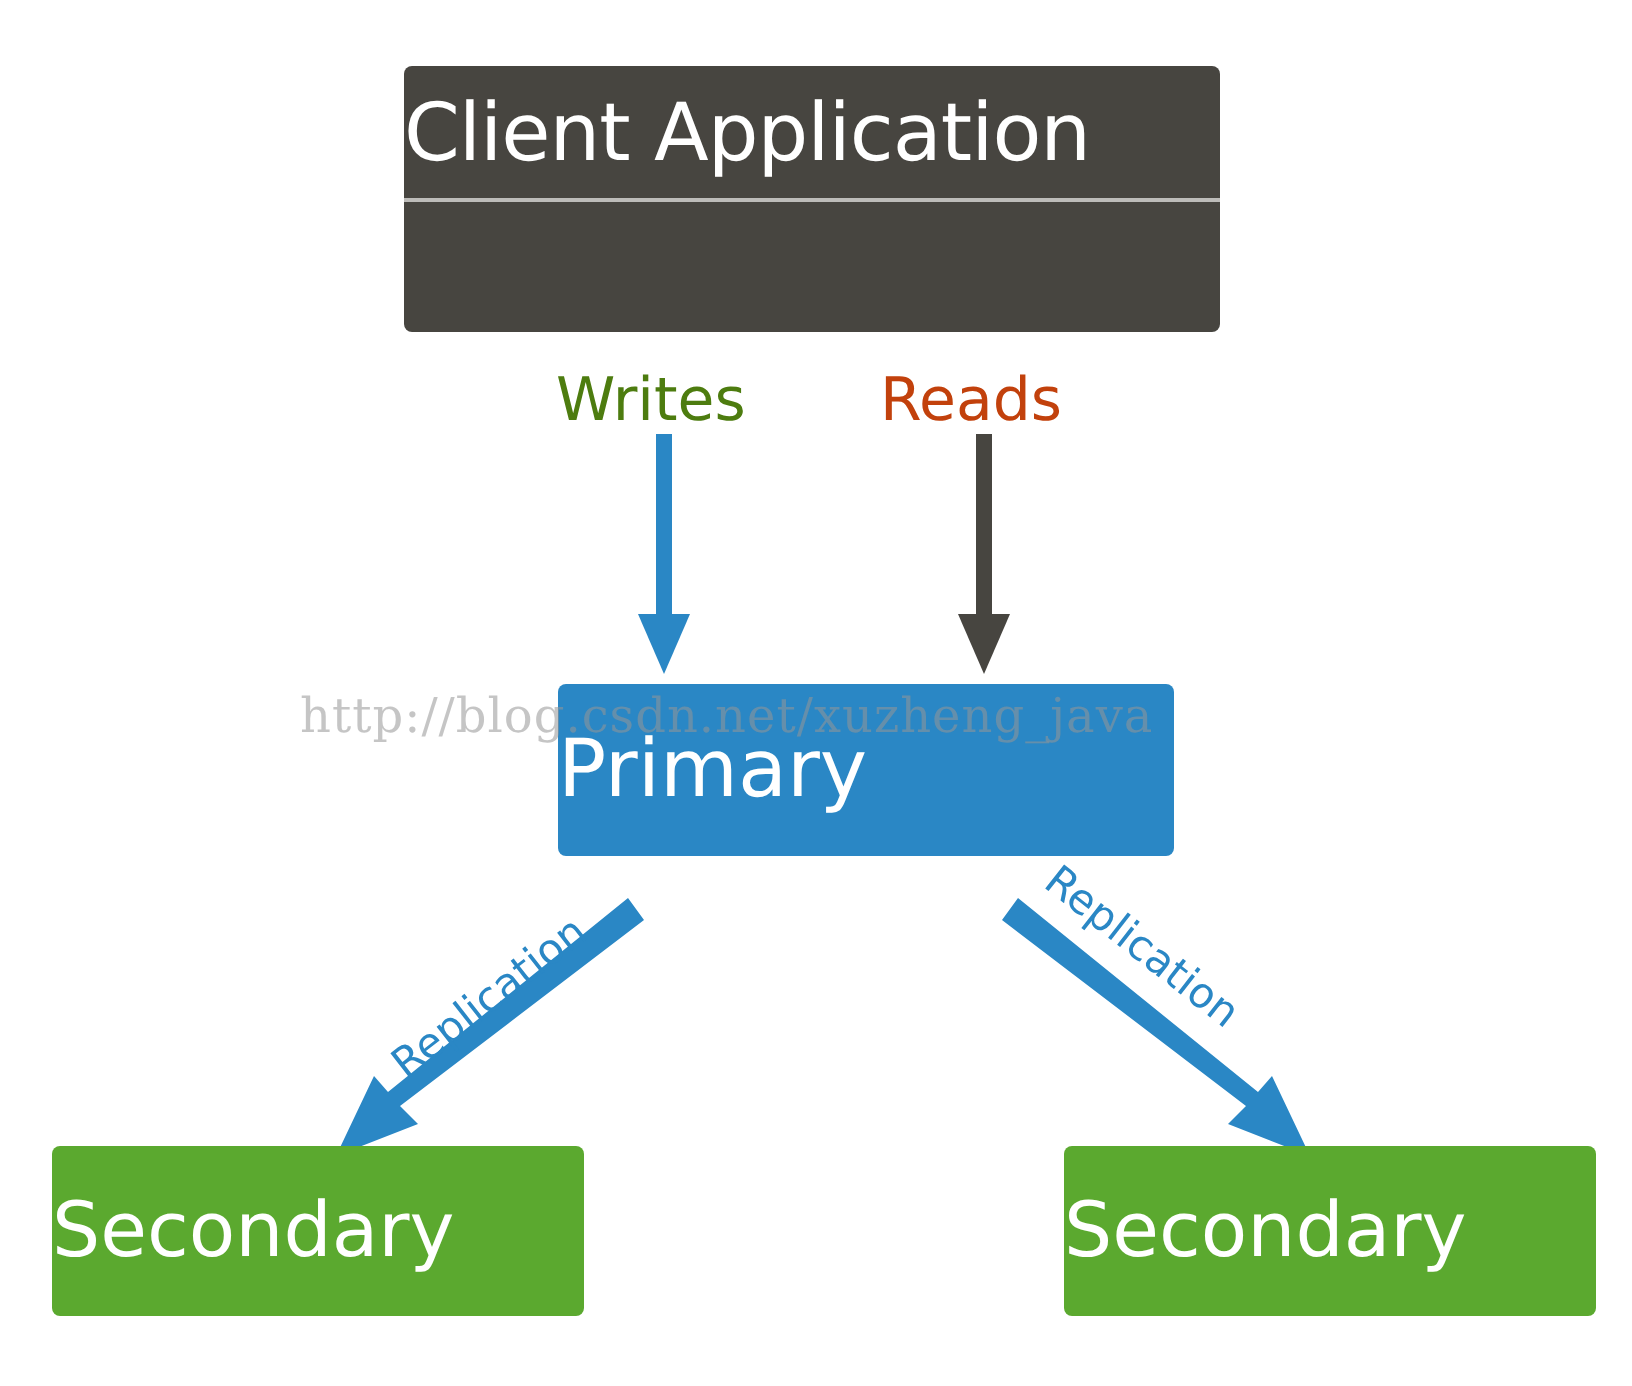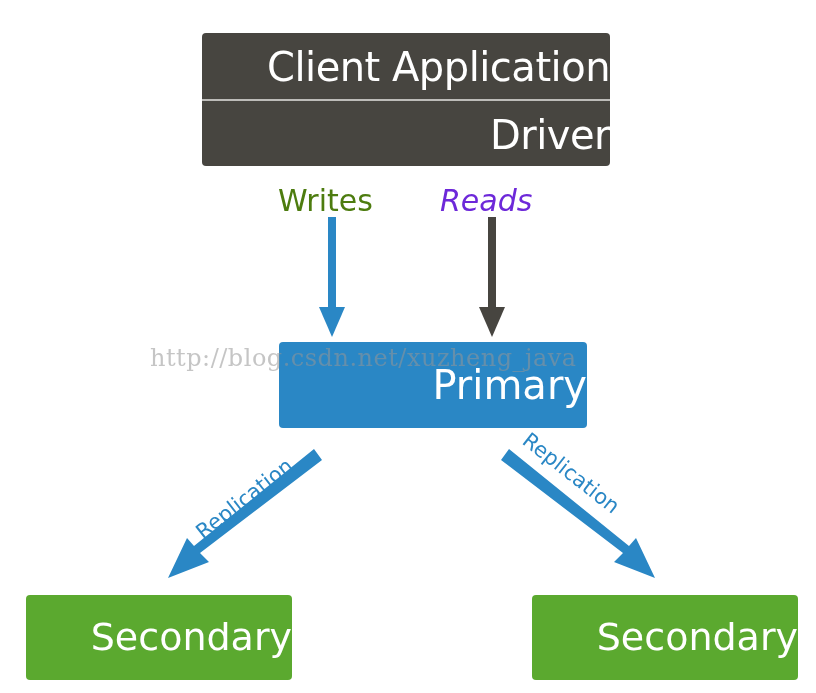--- a/index.html
+++ b/index.html
@@ -1,42 +1,41 @@
 <!DOCTYPE html>
 <html><head>
 <meta charset="utf-8">
 <style>
   html, body { margin: 0; padding: 0; background: #ffffff; }
   body { width: 816px; height: 693px; position: relative; overflow: hidden;
          font-family: "DejaVu Sans", sans-serif; }
-  .box { position: absolute; color: #ffffff; text-align: right; box-sizing: border-box; border-radius: 4px; }
+  .box { position: absolute; color: #ffffff; text-align: left; box-sizing: border-box; border-radius: 4px; }
   #client-box { left: 202px; top: 33px; width: 408px; height: 133px; background: #474540; }
   #client-box .row { position: absolute; left: 0; width: 100%; font-size: 40px; line-height: 1; letter-spacing: -0.5px; }
   #client-box .row.top { top: 14px; }
   #client-box .row.bottom { top: 82px; }
   #client-box .divider { position: absolute; left: 0; top: 66px; width: 100%; height: 2px; background: #bdbcb9; }
   #primary-box { left: 279px; top: 342px; width: 308px; height: 86px; background: #2a87c5; font-size: 40px; line-height: 86px; }
-  .secondary { top: 595px; width: 266px; height: 85px; background: #5ba92f; font-size: 38px; line-height: 85px; }
+  .secondary { top: 573px; width: 266px; height: 85px; background: #5ba92f; font-size: 38px; line-height: 85px; }
   #secondary-left { left: 26px; }
   #secondary-right { left: 532px; }
   .label { position: absolute; font-size: 30px; line-height: 1; }
   #writes-label { left: 278px; top: 186px; color: #4d7c0f; }
-  #reads-label { left: 440px; top: 186px; color: #6d28d9; font-style: italic; }
+  #reads-label { left: 440px; top: 186px; color: #c2410c; }
   #watermark { position: absolute; left: 150px; top: 344px; font-family: "DejaVu Serif", serif; font-size: 24px;
                color: rgba(150,150,150,0.55); letter-spacing: 0.5px; white-space: nowrap; pointer-events: none; }
   svg#arrows { position: absolute; left: 0; top: 0; }
   .repl-text { font-family: "DejaVu Sans", sans-serif; font-size: 21px; fill: #2a87c5; }
 </style>
 </head>
 <body>
 
 <div id="client-box" class="box">
   <div class="row top">Client Application</div>
   <div class="divider"></div>
-  <div class="row bottom">Driver</div>
 </div>
 
 <div id="writes-label" class="label">Writes</div>
 <div id="reads-label" class="label">Reads</div>
 
 <svg id="arrows" width="816" height="693" viewBox="0 0 816 693">
 
   <g>
     <rect x="328" y="217" width="8" height="92" fill="#2a87c5"></rect>
     <polygon points="319,307 345,307 332,337" fill="#2a87c5"></polygon>

